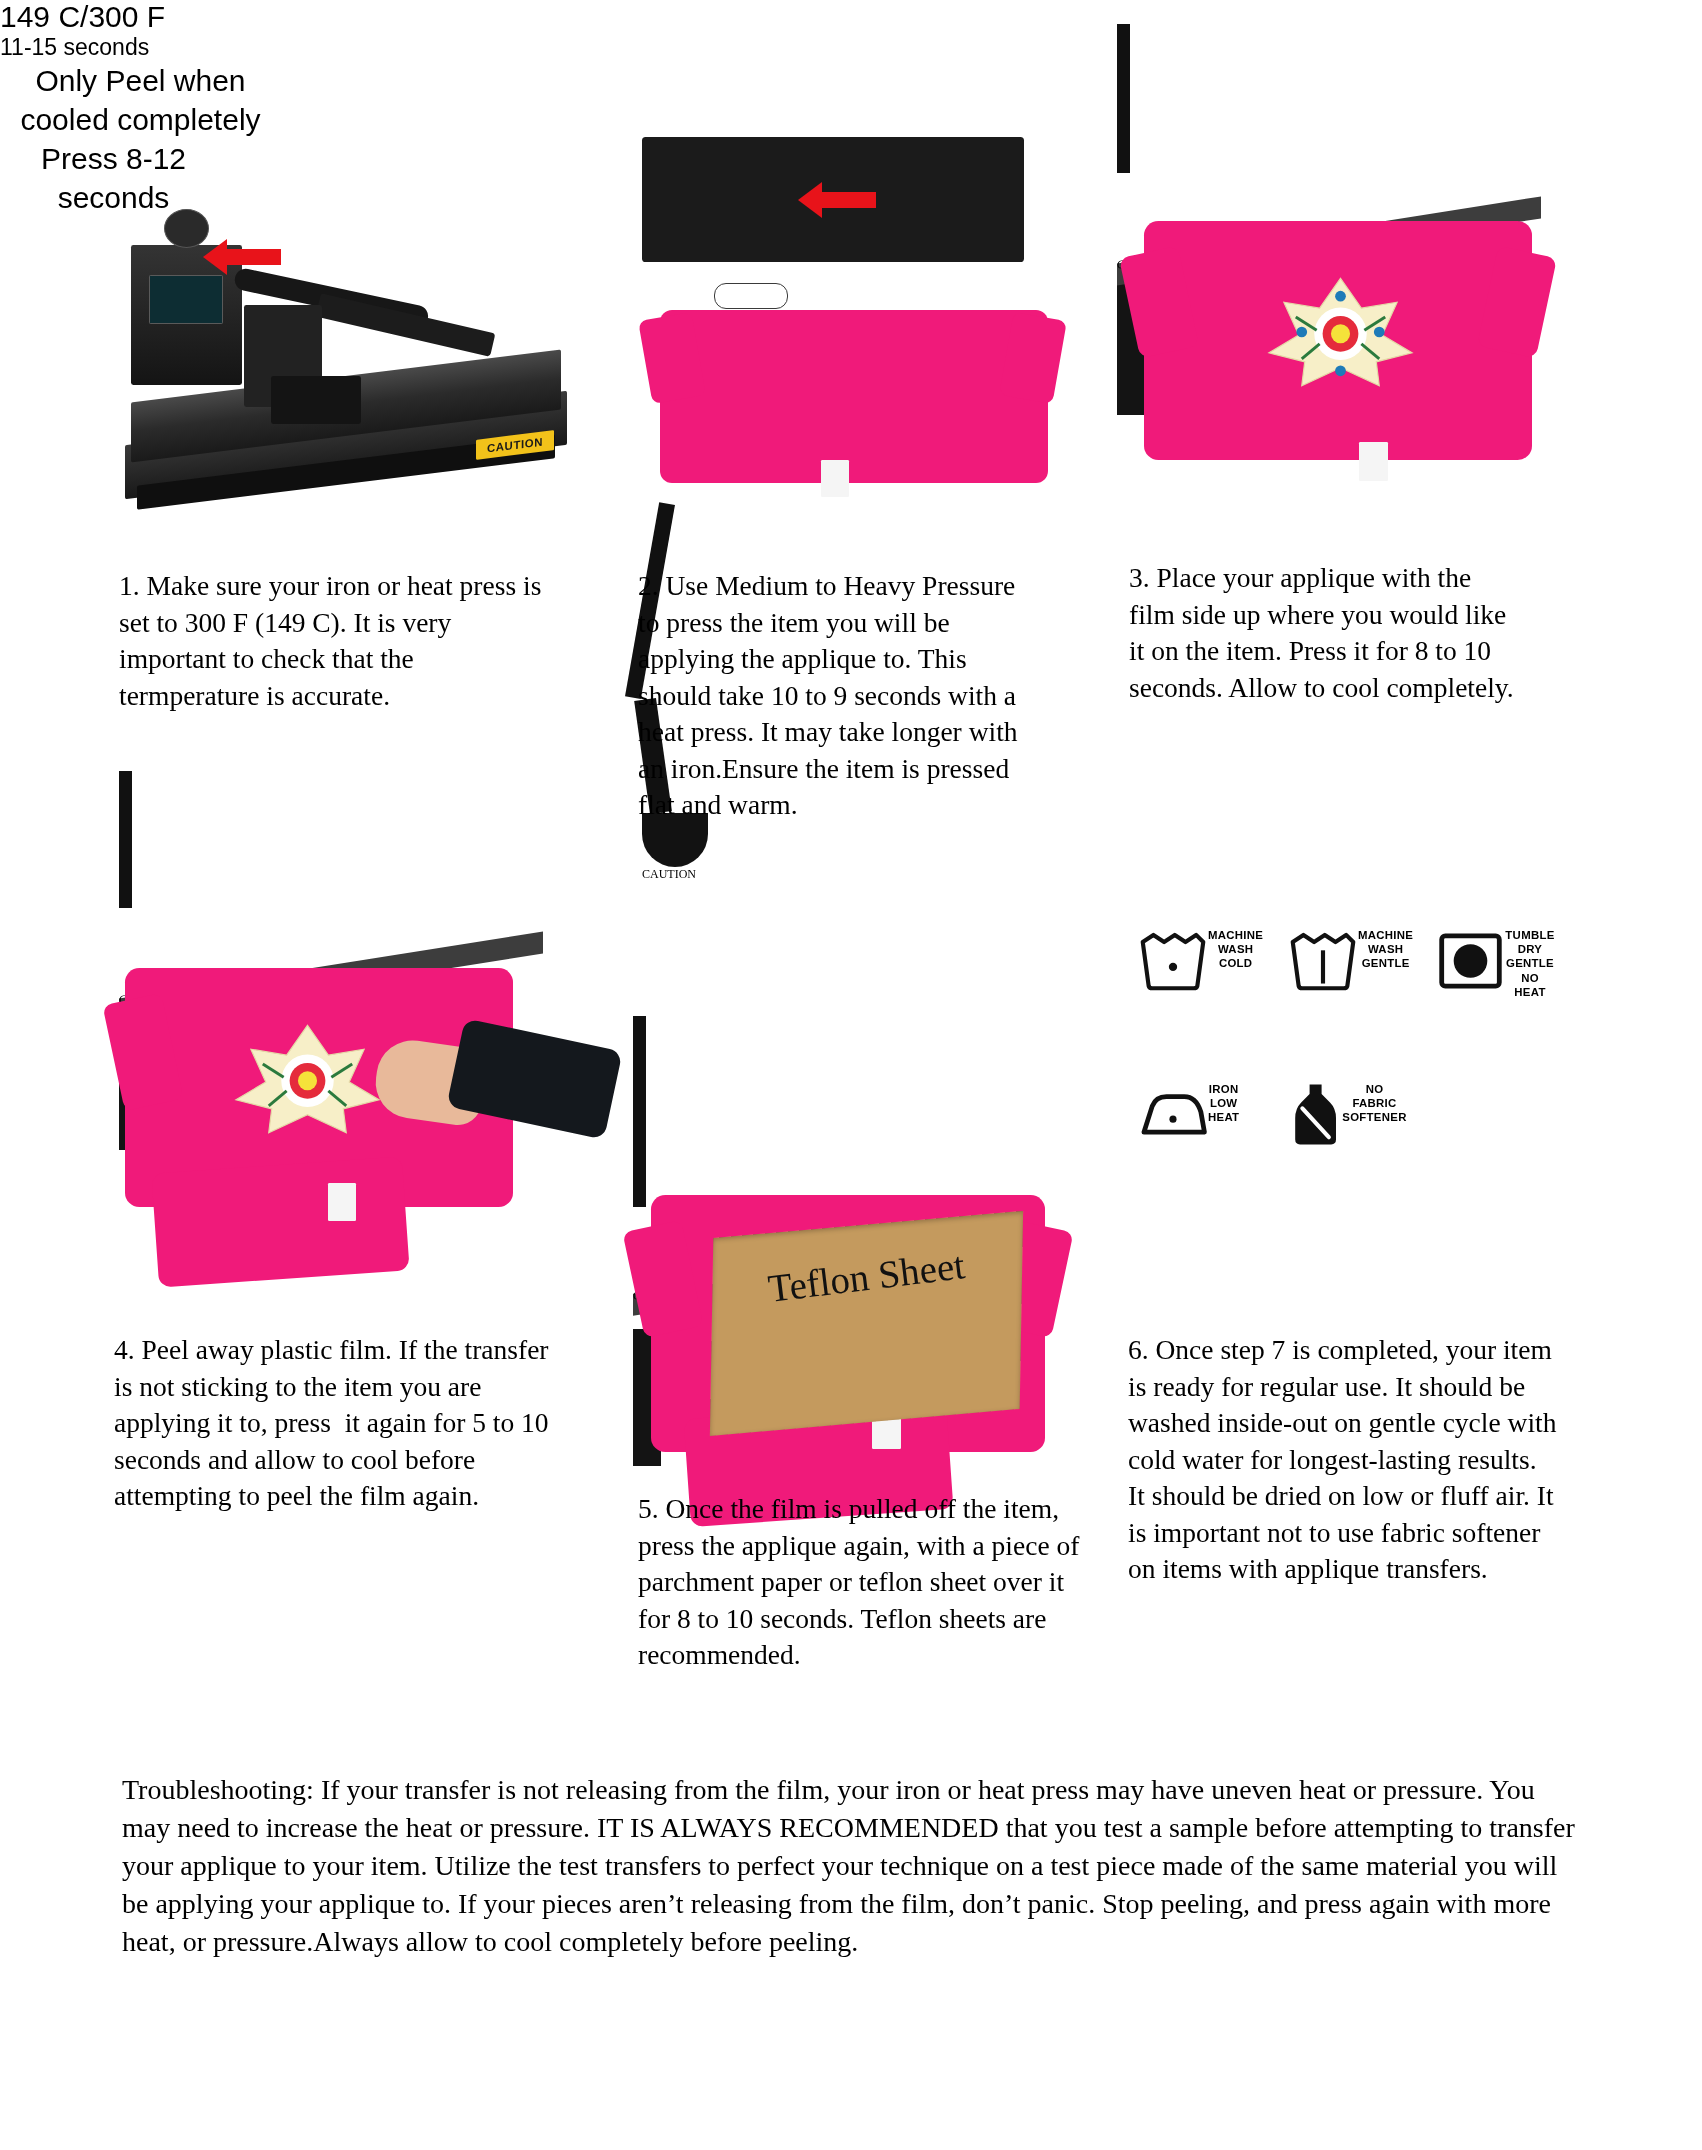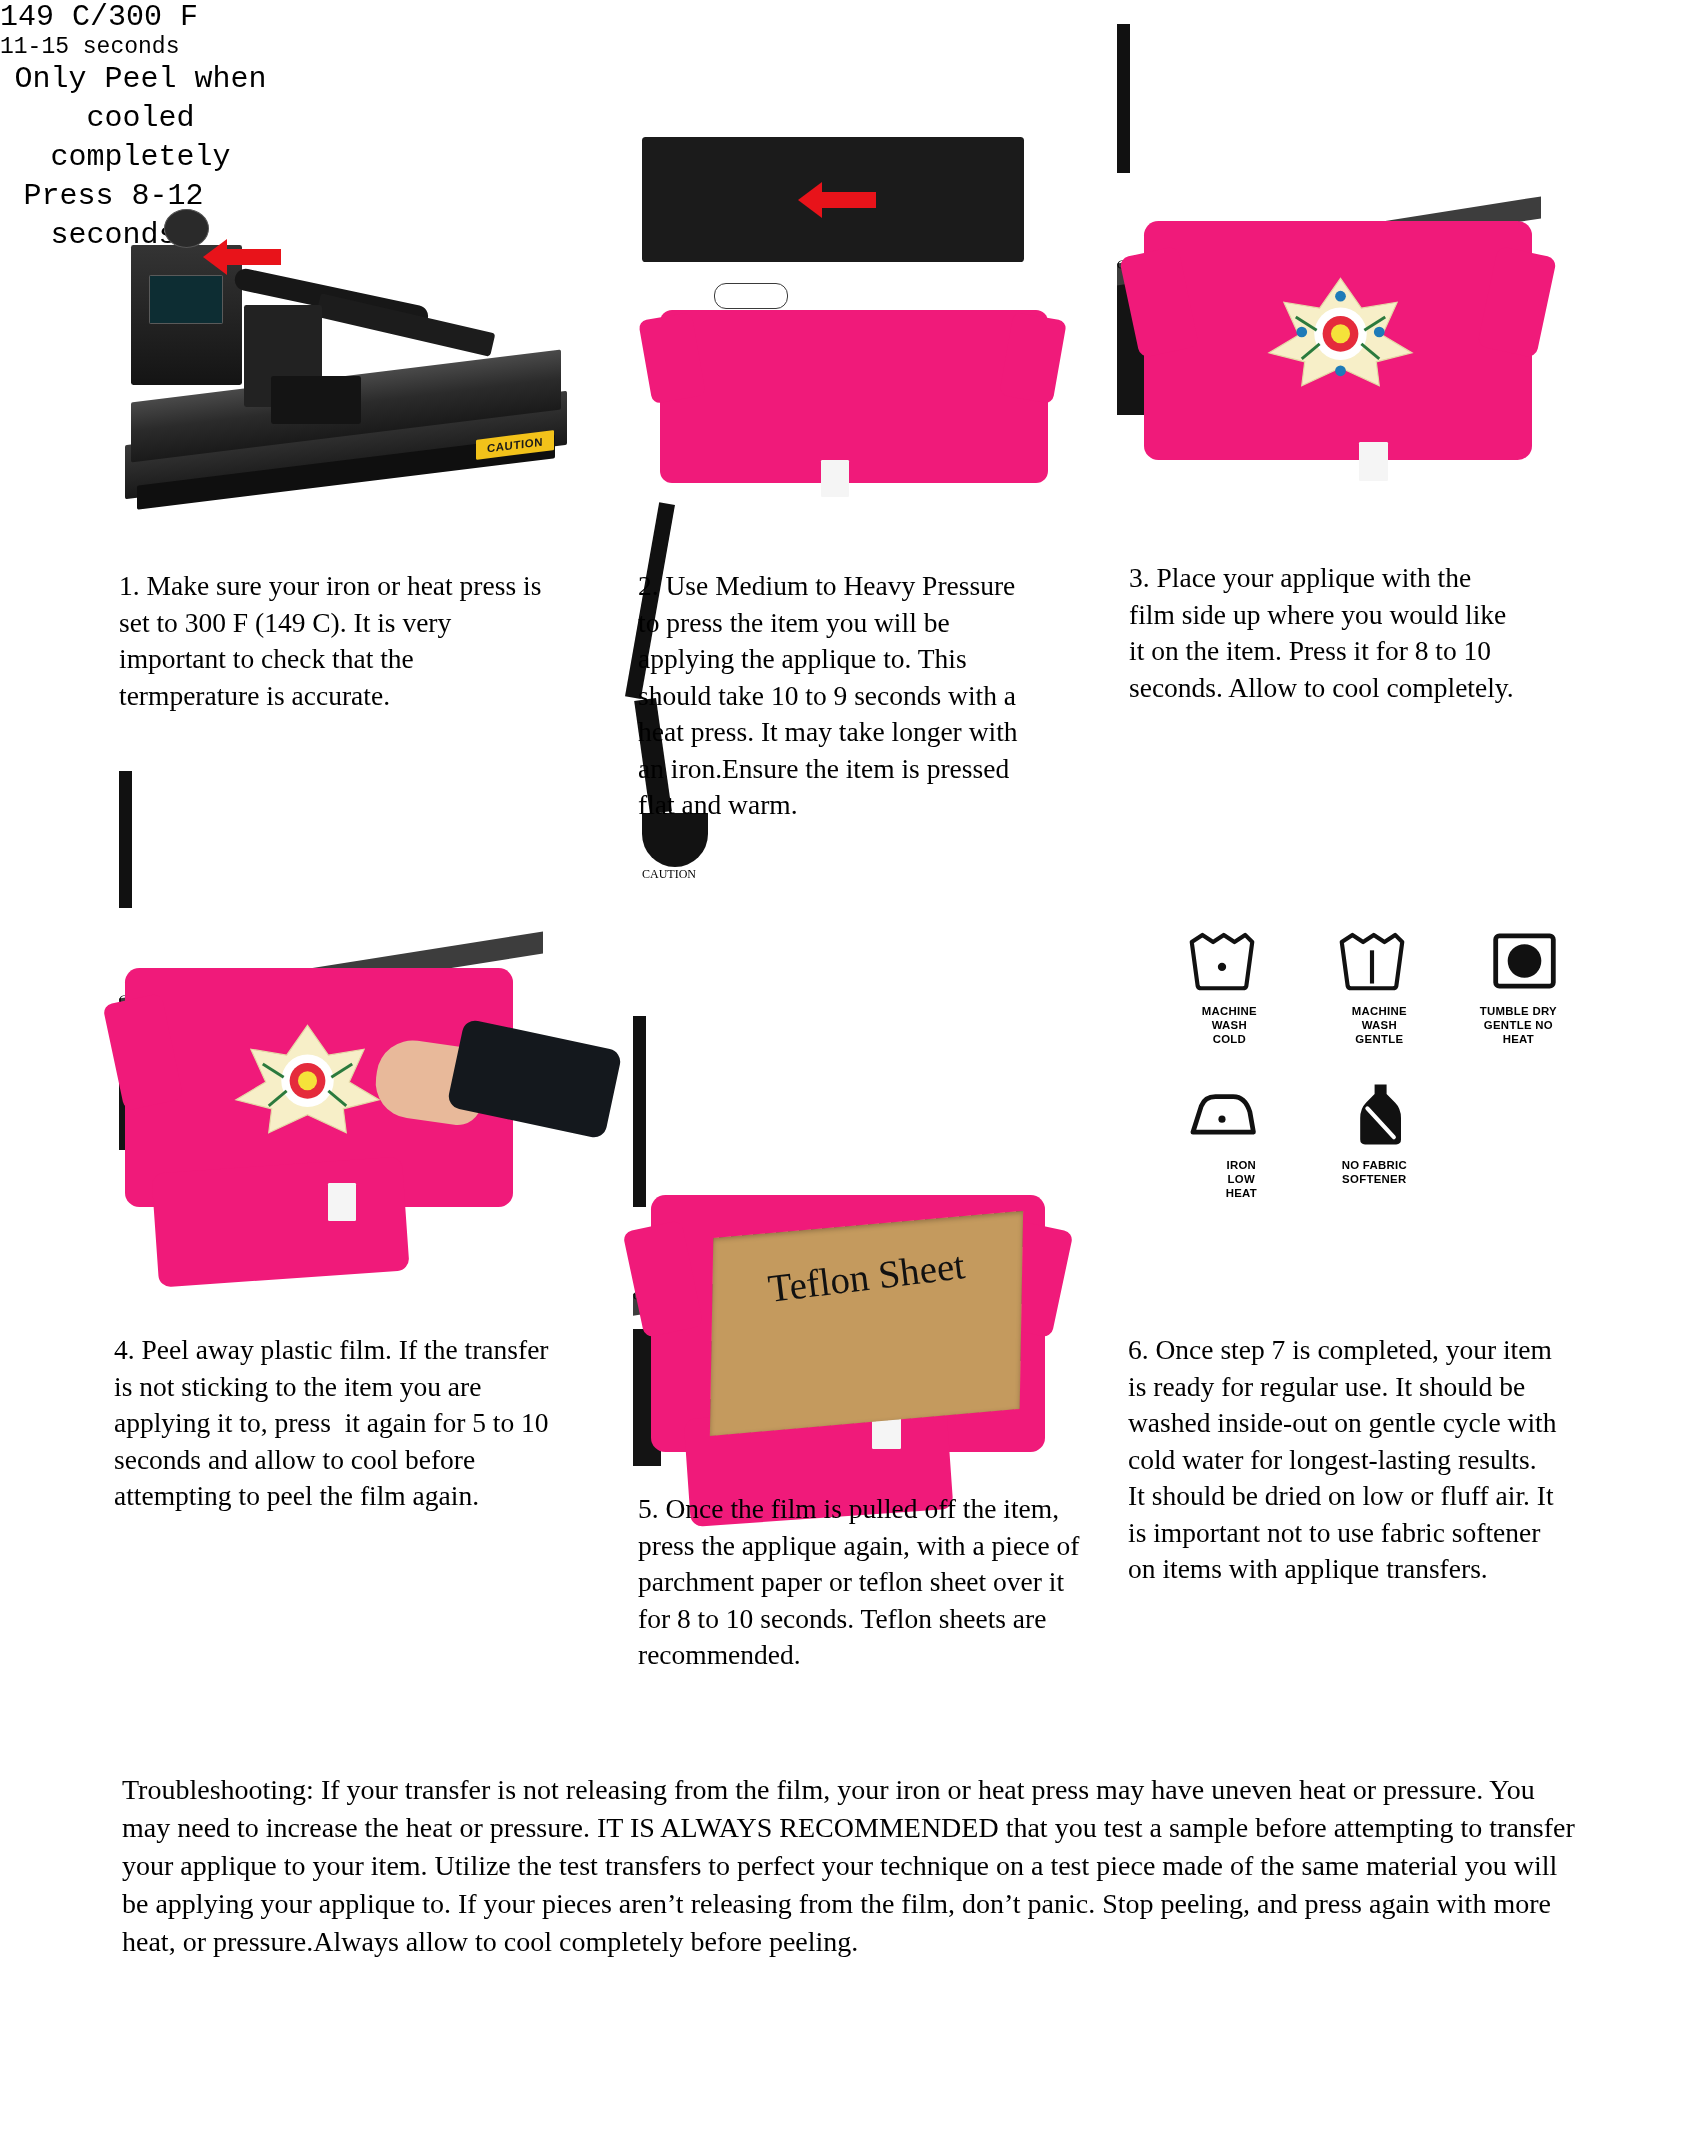--- a/index.html
+++ b/index.html
@@ -19,21 +19,21 @@
   
   .abs { position: absolute; }
   .caption {
     font-family: "Liberation Serif", serif;
     font-size: 27.5px;
     line-height: 1.33;
     color: #000;
     white-space: pre-wrap;
   }
   .anno {
-    font-family: Liberation Mono, monospace;
+    font-family: Liberation Sans, sans-serif;
     color: #000;
     white-space: pre-wrap;
   }
 
   
   .arrow {
     position: absolute;
     display: flex;
     align-items: center;
   }
@@ -137,22 +137,22 @@
   .care-grid {
     position: absolute;
     display: grid;
     grid-template-columns: repeat(3, 119px);
     grid-template-rows: repeat(2, 128px);
     column-gap: 31px;
     row-gap: 26px;
   }
   .care-cell {
     display: flex;
-    flex-direction: column;
-    align-items: flex-end;
+    flex-direction: row;
+    align-items: flex-start;
     justify-content: flex-start;
   }
   .care-ico { height: 76px; display: flex; align-items: center; justify-content: center; }
   .care-txt {
     font-family: "Liberation Sans", sans-serif;
     font-weight: bold;
     font-size: 11.4px;
     line-height: 1.25;
     text-align: center;
     letter-spacing: 0.3px;

